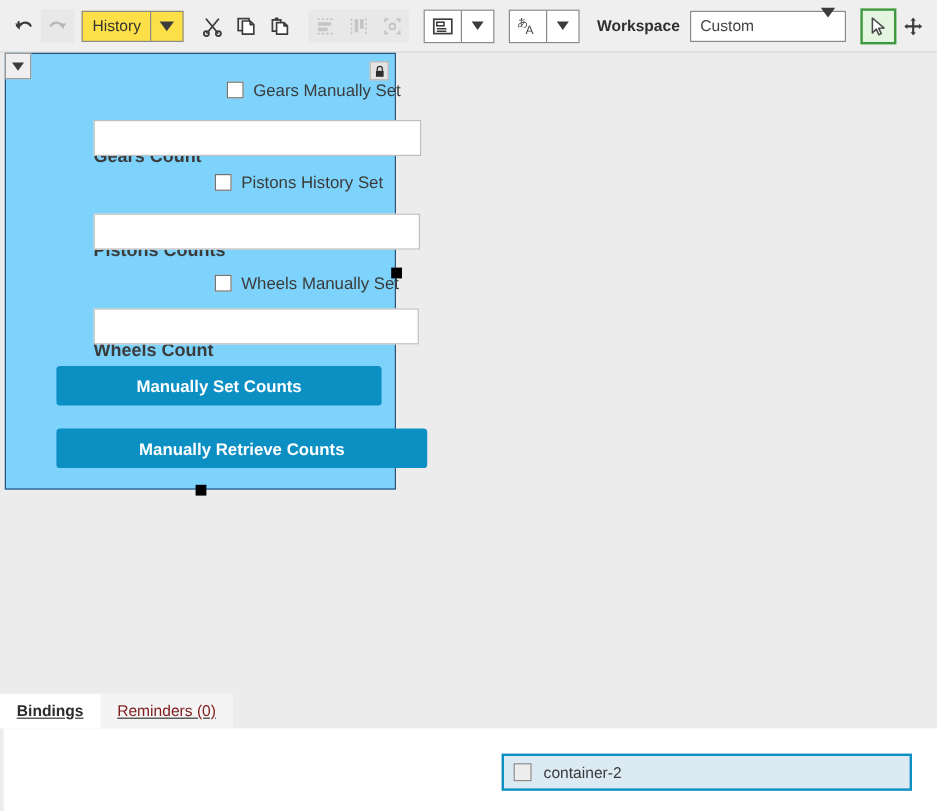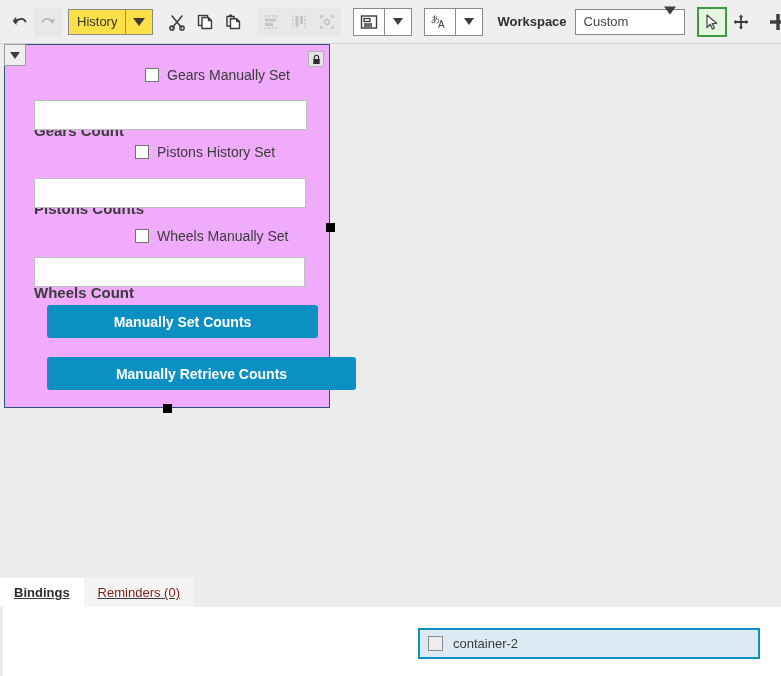--- a/index.html
+++ b/index.html
@@ -102,21 +102,21 @@
   }
 
   #workspace-label {
     font-weight: bold;
     font-size: 13px;
     color: #2f2f2f;
     margin: 0 8px 0 14px;
     white-space: nowrap;
   }
   #workspace-combo {
-    width: 110px;
+    width: 130px;
     height: 26px;
     border: 1px solid #8a8a8a;
     background: #fff;
     display: flex;
     align-items: center;
     box-sizing: border-box;
     position: relative;
     text-align: right;
   }
   #workspace-combo .ws-text {
@@ -149,23 +149,24 @@
     left: 0; top: 0;
     width: 781px; height: 380px;
     background: #ececec;
   }
 
   
   #form-container {
     position: absolute;
     left: 4px; top: 0px;
     width: 326px; height: 364px;
-    background: #f0abfc;
+    background: #7dd3fc;
     border: 1px solid #2b5279;
     box-sizing: border-box;
+    padding-left: 44px;
   }
   #collapse-btn {
     position: absolute;
     left: 4px; top: 0px;
     width: 22px; height: 22px;
     background: #efefef;
     border: 1px solid #9a9a9a;
     box-sizing: border-box;
     display: flex;
     align-items: center;

